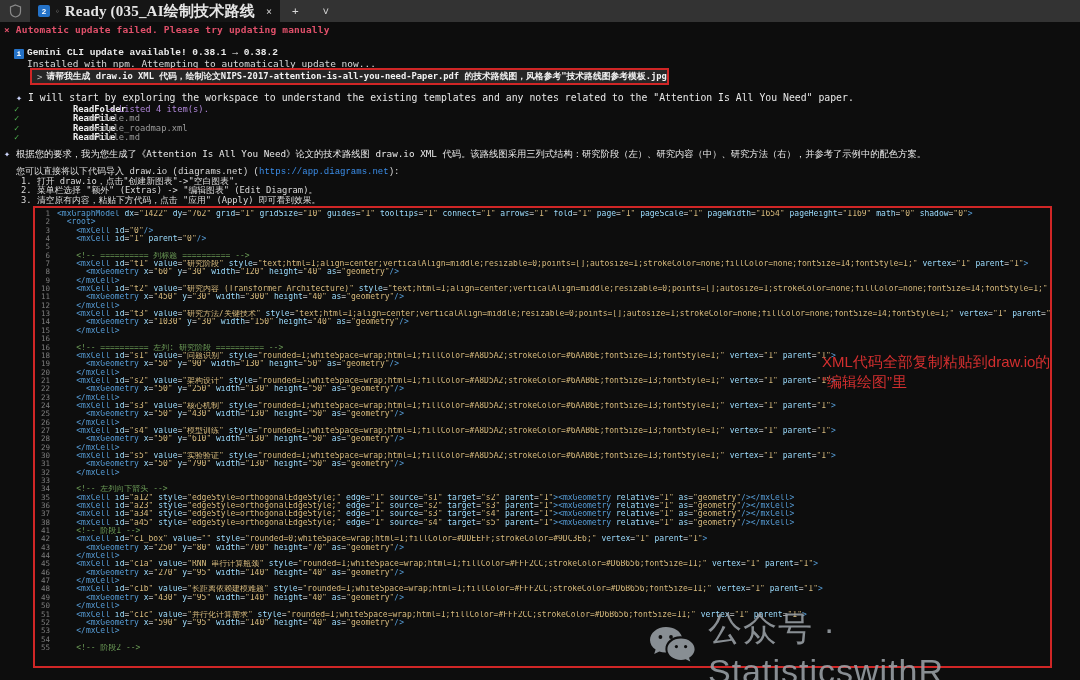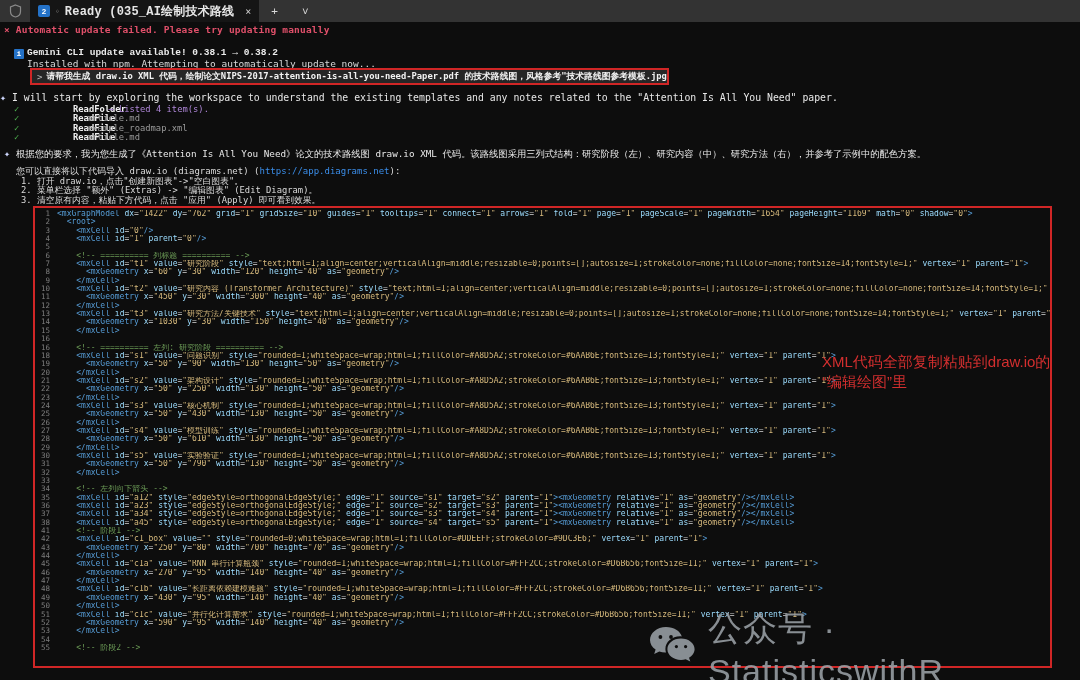--- a/index.html
+++ b/index.html
@@ -10,22 +10,22 @@
   
   .titlebar { position:absolute; left:0; top:0; width:1080px; height:22px; background:#333333;
               display:flex; align-items:stretch; }
   .shield { width:30px; display:flex; align-items:center; justify-content:center; }
   .tab { display:flex; align-items:center; gap:5px; background:#151515; padding:0 8px;
          min-width:212px; height:22px; }
   .tab-appicon { width:12px; height:12px; background:#2472c8; border-radius:2px; color:#fff;
                  font-size:8px; font-weight:bold; display:flex; align-items:center; justify-content:center;
                  font-family:"Liberation Sans",sans-serif; }
   .tab-status { color:#bdbdbd; font-size:8px; }
-  .tab-title { color:#e6e6e6; font-size:12px; font-weight:bold; white-space:nowrap;
-               font-family:Liberation Mono, monospace; letter-spacing:.2px; }
+  .tab-title { color:#e6e6e6; font-size:15px; font-weight:bold; white-space:nowrap;
+               font-family:Liberation Serif, serif; letter-spacing:.2px; }
   .tab-close { color:#cfcfcf; font-size:10px; margin-left:6px; cursor:pointer; }
   .bar-btn { color:#d9d9d9; font-size:11px; padding:0 12px; display:flex; align-items:center; }
 
   
   .t-abs { position:absolute; white-space:nowrap; }
   .err { color:#e0506a; font-size:9.5px; font-weight:bold; letter-spacing:.2px; }
   .upd-badge { display:inline-flex; width:10px; height:10px; background:#2472c8; color:#fff;
                font-size:8px; align-items:center; justify-content:center; border-radius:1px;
                vertical-align:-1px; margin-right:3px; font-style:normal; }
   .upd { color:#ececec; font-size:9.5px; font-weight:bold;font-family:Liberation Mono, monospace; }
@@ -92,21 +92,21 @@
     <div class="t-abs upd" style="left:14px; top:47px;">
       <i class="upd-badge">i</i><span>Gemini CLI update available! 0.38.1 → 0.38.2</span>
     </div>
     <div class="t-abs upd2" style="left:27px; top:58px;">Installed with npm. Attempting to automatically update now...</div>
 
     <div class="prompt-box">
       <span class="prompt-prefix">&gt;</span>
       <span class="prompt-text">请帮我生成 draw.io XML 代码，绘制论文NIPS-2017-attention-is-all-you-need-Paper.pdf 的技术路线图，风格参考"技术路线图参考模板.jpg"的三列式路线图。</span>
     </div>
 
-    <div class="t-abs resp" style="left:0; top:92px;">
+    <div class="t-abs resp" style="left:16px; top:92px;">
       <span class="star">✦</span><span>I will start by exploring the workspace to understand the existing templates and any notes related to the "Attention Is All You Need" paper.</span>
     </div>
 
     <div class="t-abs" style="left:14px; top:105px;">
       <div class="tool-row">
         <span class="tool-check">✓</span>
         <span class="tool-name">ReadFolder</span>
         <span class="tool-arg">.</span>
         <span class="tool-extra">→ Listed 4 item(s).</span>
       </div>
@@ -124,21 +124,21 @@
         <span class="tool-check">✓</span>
         <span class="tool-name">ReadFile</span>
         <span class="tool-arg">article.md</span>
       </div>
     </div>
 
     <div class="t-abs resp-cn" style="left:4px; top:148px;text-align:right;">
       <span class="star">✦</span><span>根据您的要求，我为您生成了《Attention Is All You Need》论文的技术路线图 draw.io XML 代码。该路线图采用三列式结构：研究阶段（左）、研究内容（中）、研究方法（右），并参考了示例中的配色方案。</span>
     </div>
 
-    <div class="t-abs instr" style="left:16px; top:165px;">
+    <div class="t-abs instr" style="left:16px; top:165px;font-family:Liberation Mono, monospace;">
       <span>您可以直接将以下代码导入 draw.io (diagrams.net) (</span><a href="#">https://app.diagrams.net</a><span>):</span>
     </div>
     <div class="t-abs" style="left:21px; top:177px;">
       <div class="step">1. 打开 draw.io，点击"创建新图表"-&gt;"空白图表"。</div>
       <div class="step">2. 菜单栏选择 "额外" (Extras) -&gt; "编辑图表" (Edit Diagram)。</div>
       <div class="step">3. 清空原有内容，粘贴下方代码，点击 "应用" (Apply) 即可看到效果。</div>
     </div>
 
     <div class="code-box">
       <div>

